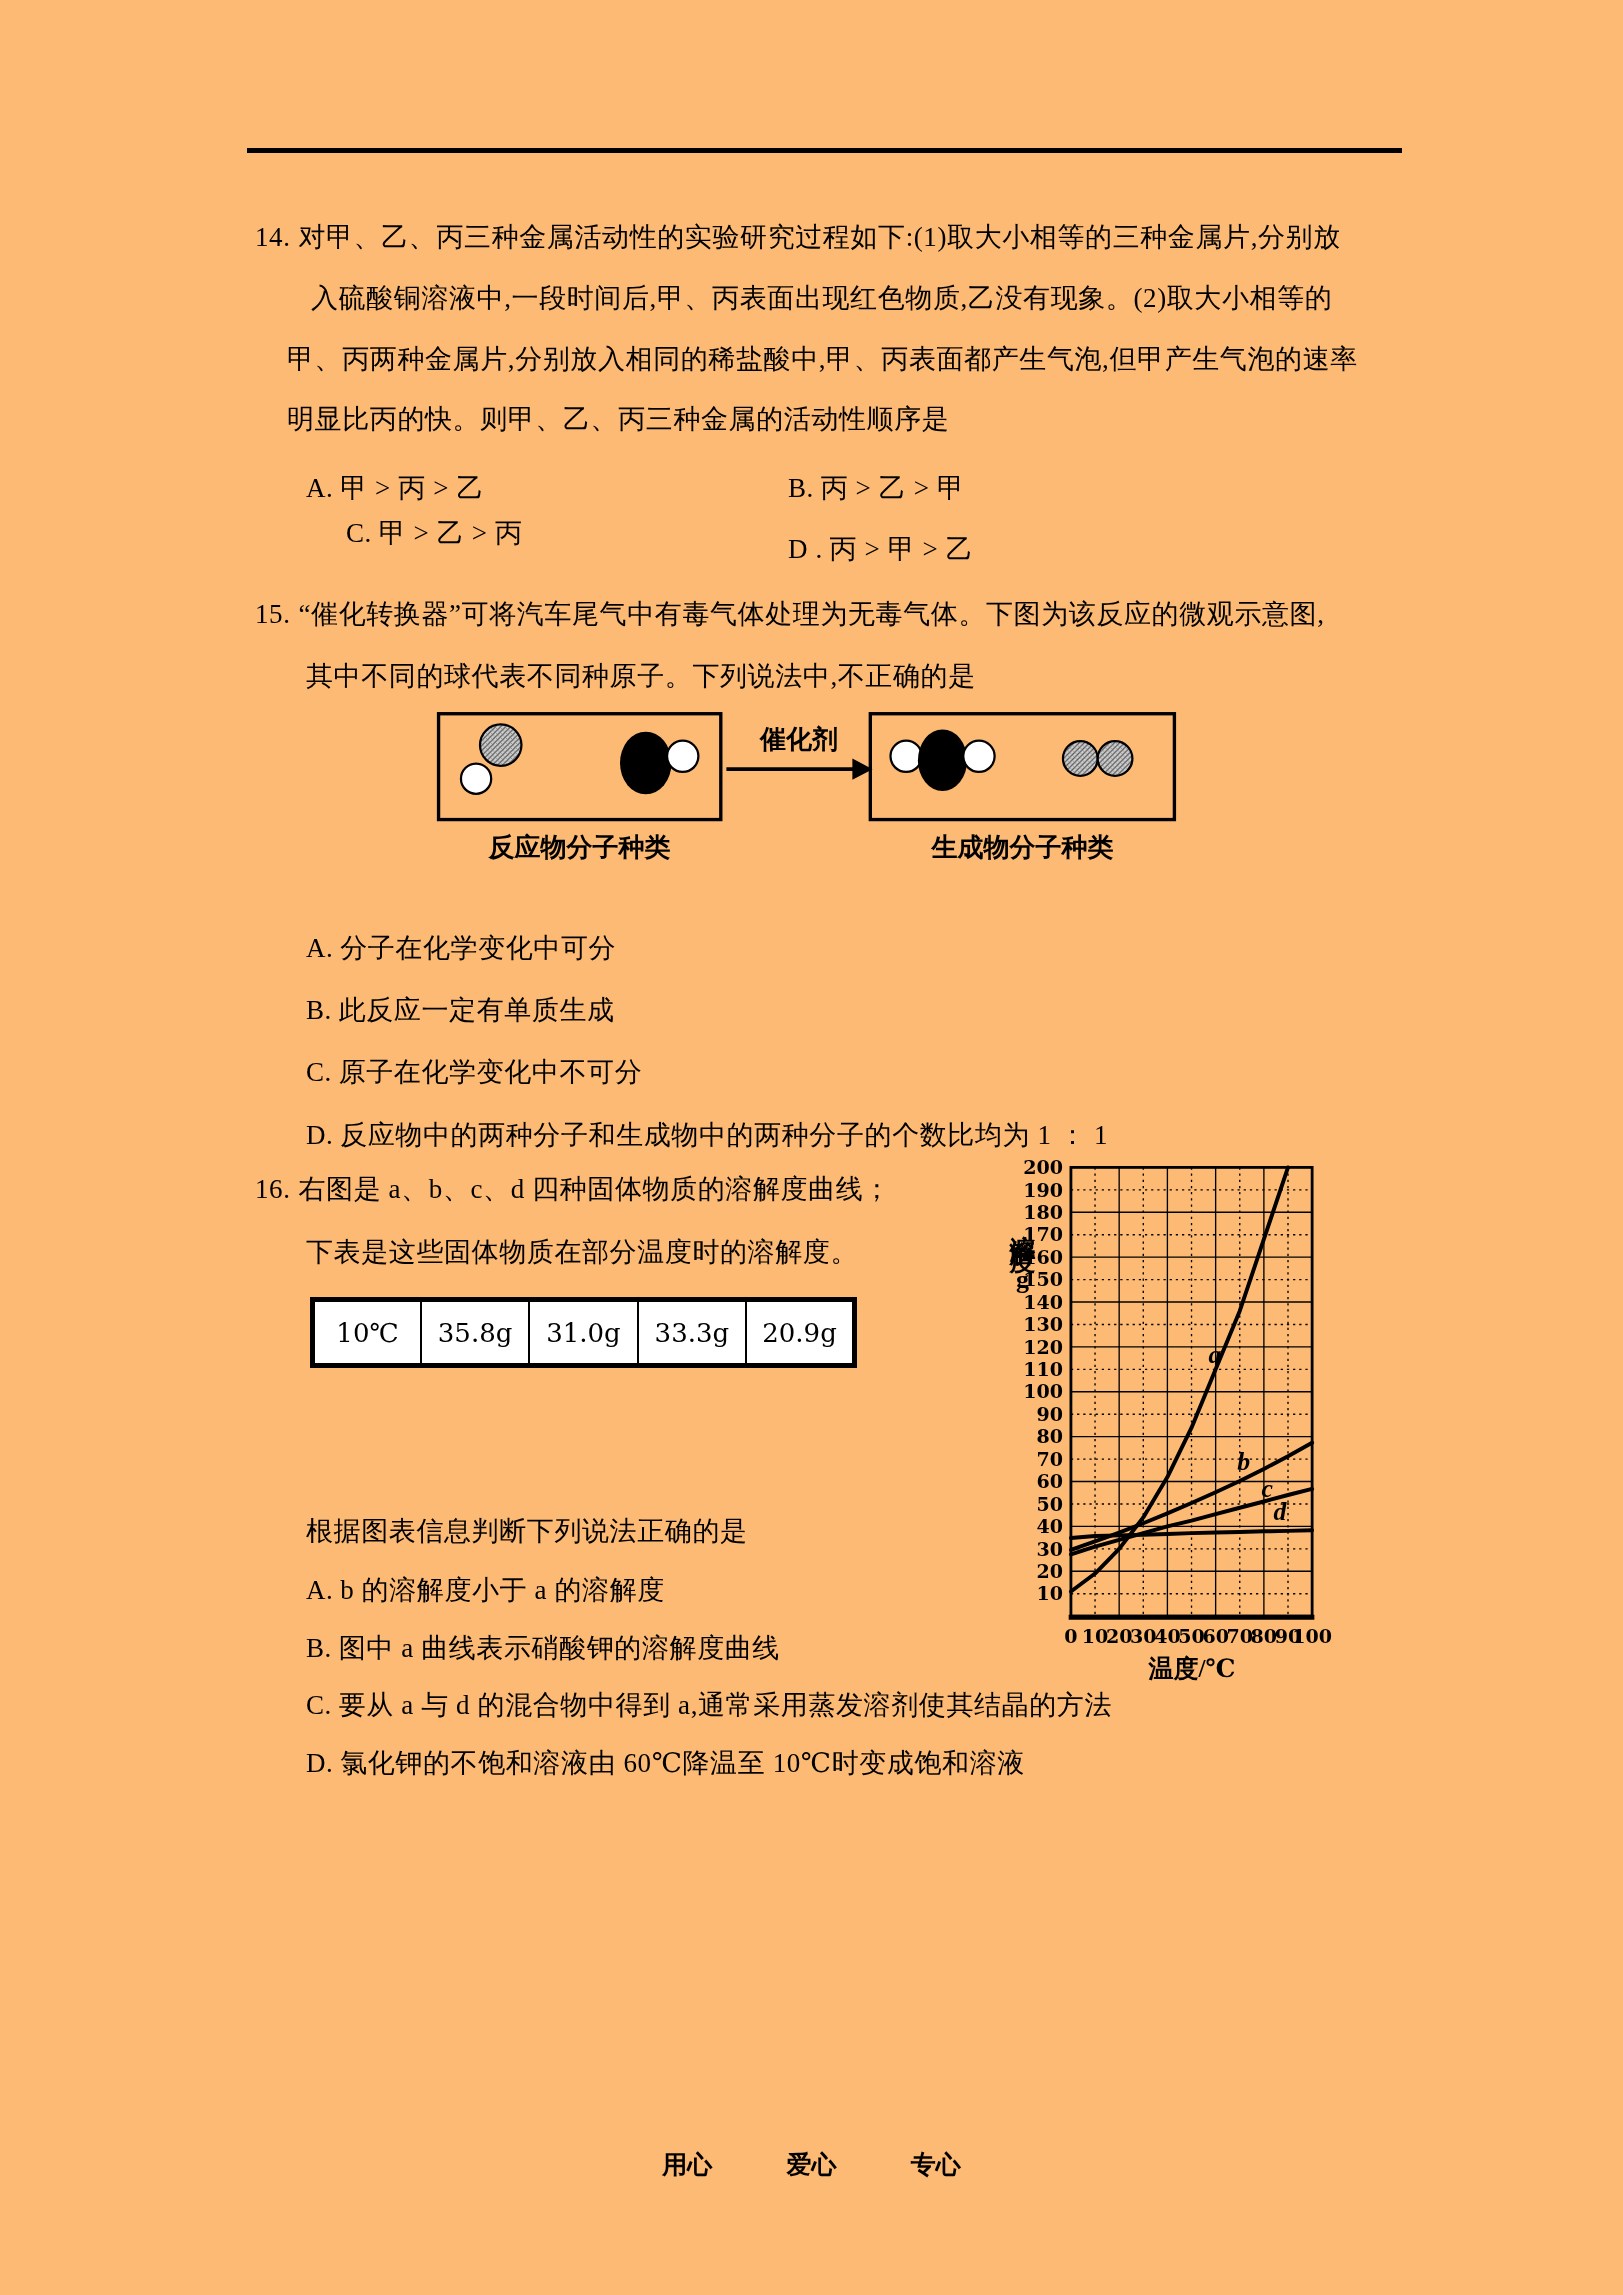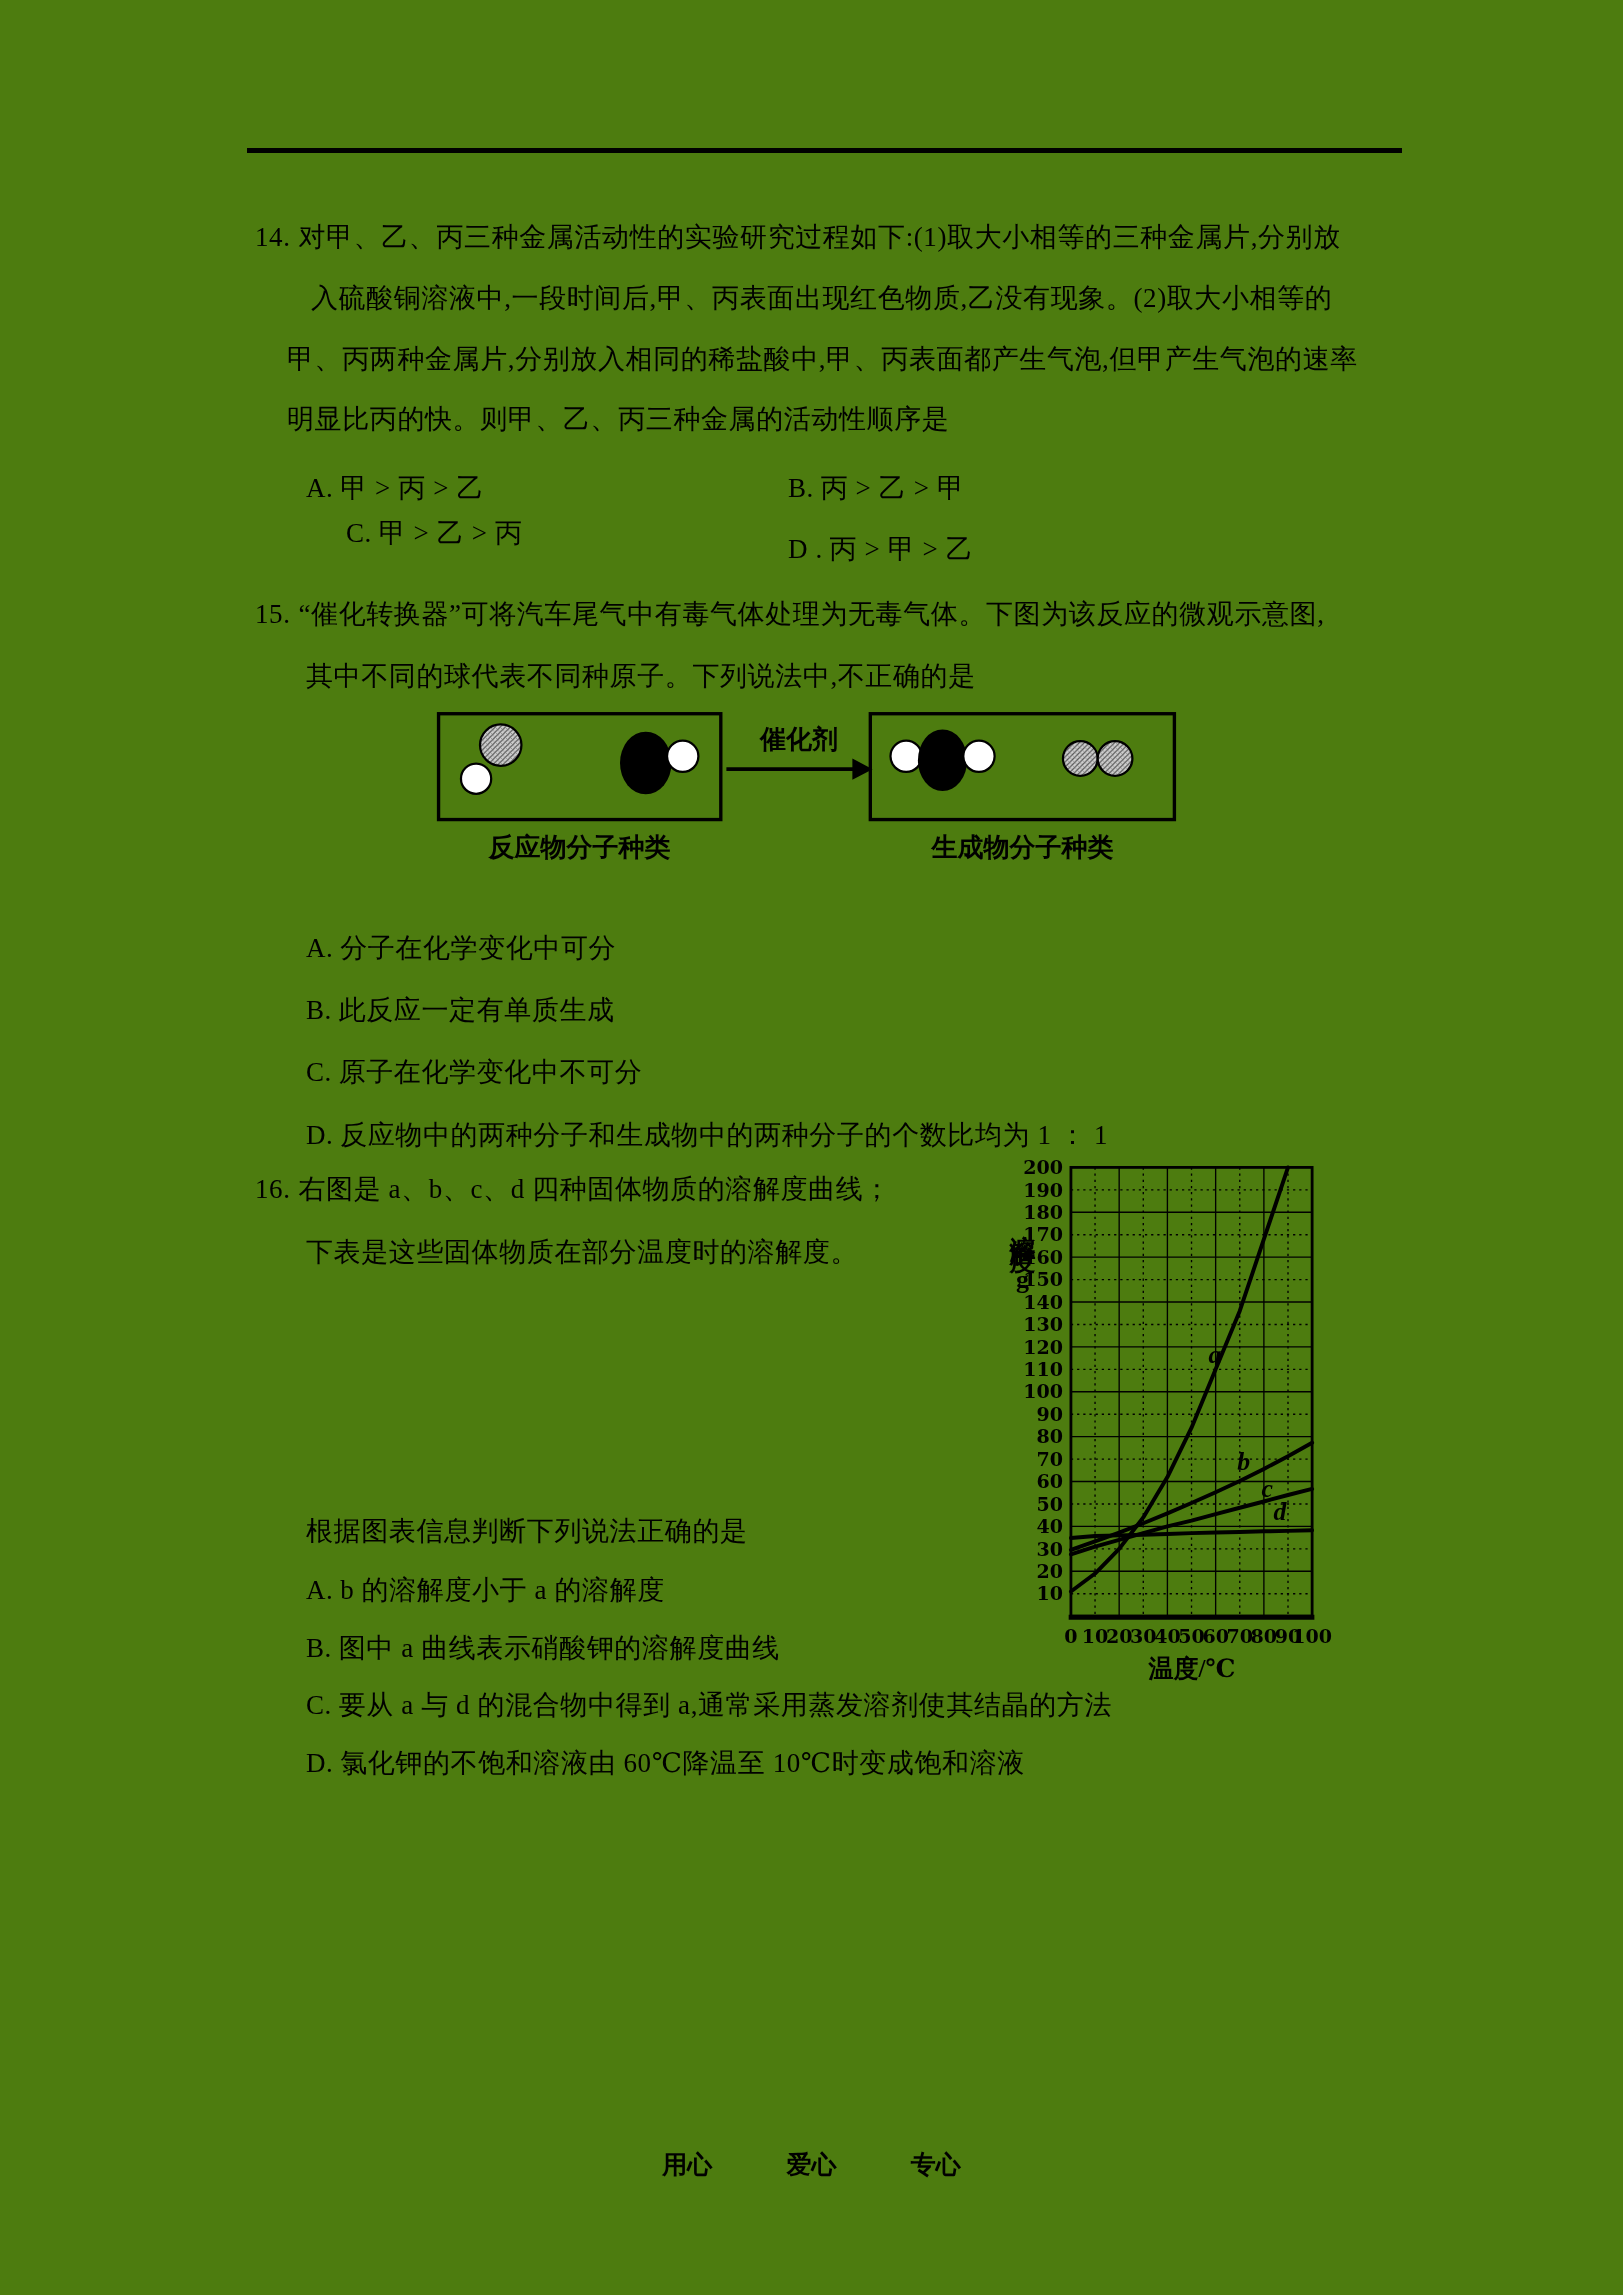--- a/index.html
+++ b/index.html
@@ -1,19 +1,19 @@
 <!DOCTYPE html>
 <html style="font-size:9px"><head>
 <meta charset="utf-8">
 <style>
   html,body{margin:0;padding:0;background:#e8e8e8;}
   .page{
     position:relative;
     width:1623px;height:2295px;
-    background:#4d7c0f;
+    background:#fdba74;
     font-family:"Liberation Serif","DejaVu Serif",serif;
     color:#000;
     overflow:hidden;
   }
   .abs{position:absolute;}
   .rule{background:#000;}
   .line{
     font-size:27px;
     line-height:35px;
     letter-spacing:0.6px;
@@ -148,20 +148,27 @@
   </div>
 
   <div>
     <div class="abs line" style="left:255px;top:1172px;">
       <span class="qnum">16.</span><span>右图是 a、b、c、d 四种固体物质的溶解度曲线；</span>
     </div>
     <div class="abs line" style="left:306px;top:1235px;">下表是这些固体物质在部分温度时的溶解度。</div>
 
     <table class="sol-table abs" style="left:310px;top:1297px;width:547px;">
       <tbody>
+      <tr class="datarow">
+        <td>10℃</td>
+        <td>35.8g</td>
+        <td>31.0g</td>
+        <td>33.3g</td>
+        <td>20.9g</td>
+      </tr>
     </tbody>
       </table>
 
     <div class="abs y-axis-title" style="left:1005px;top:1214px;">溶解度/g</div>
     <svg id="solubility-chart-svg" class="abs" style="left:998px;top:1155px;" width="359" height="533" viewBox="0 0 640 950">
         <line x1="173" y1="22" x2="173" y2="822" stroke="#000" stroke-width="2.4" stroke-dasharray="4 7"></line>
         <line x1="216" y1="22" x2="216" y2="822" stroke="#000" stroke-width="2.4"></line>
         <line x1="259" y1="22" x2="259" y2="822" stroke="#000" stroke-width="2.4" stroke-dasharray="4 7"></line>
         <line x1="302" y1="22" x2="302" y2="822" stroke="#000" stroke-width="2.4"></line>
         <line x1="345" y1="22" x2="345" y2="822" stroke="#000" stroke-width="2.4" stroke-dasharray="4 7"></line>

